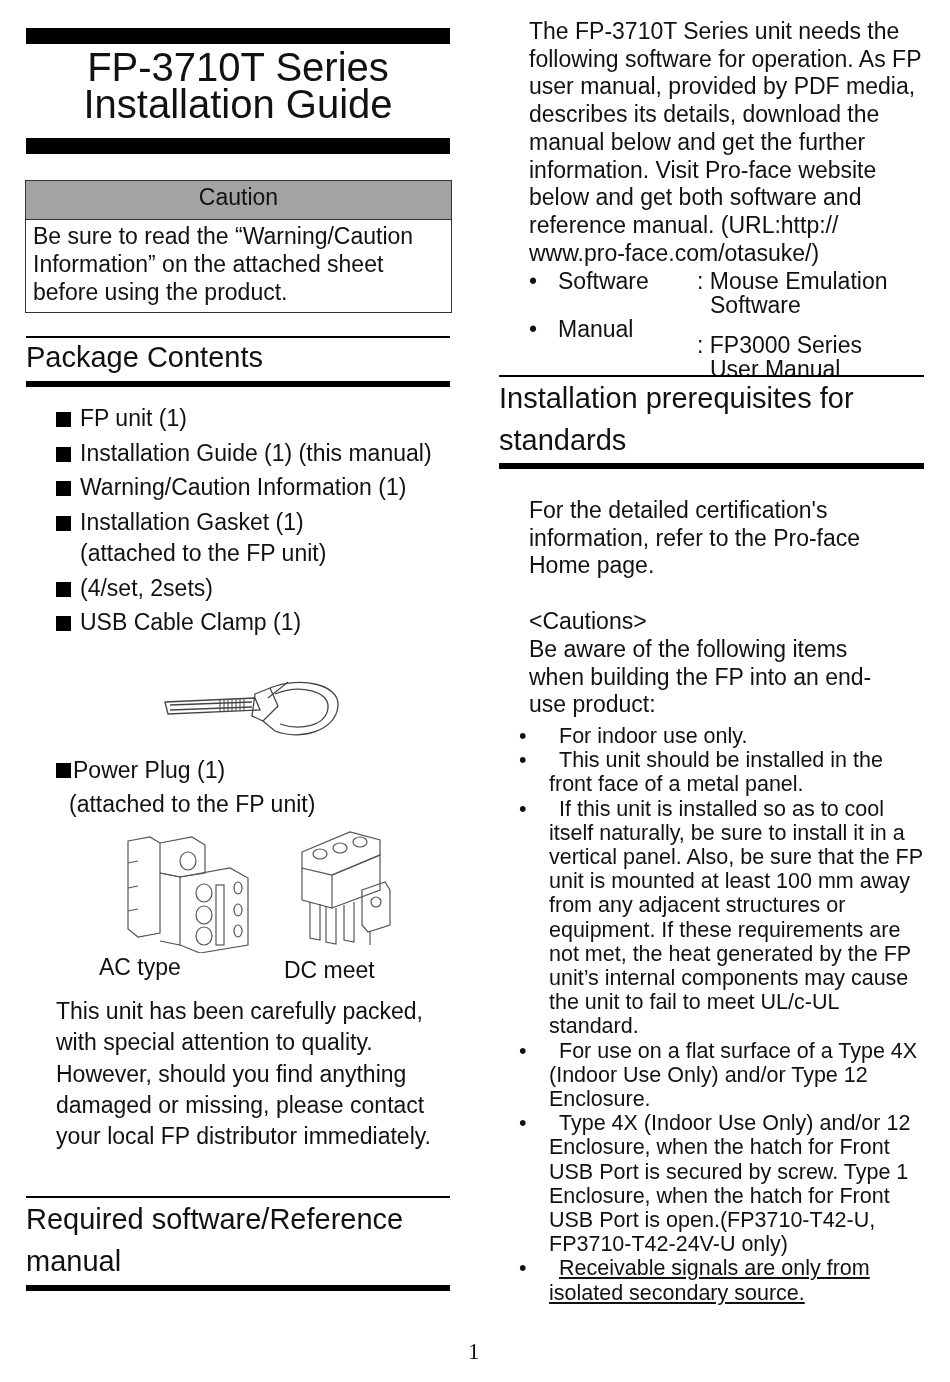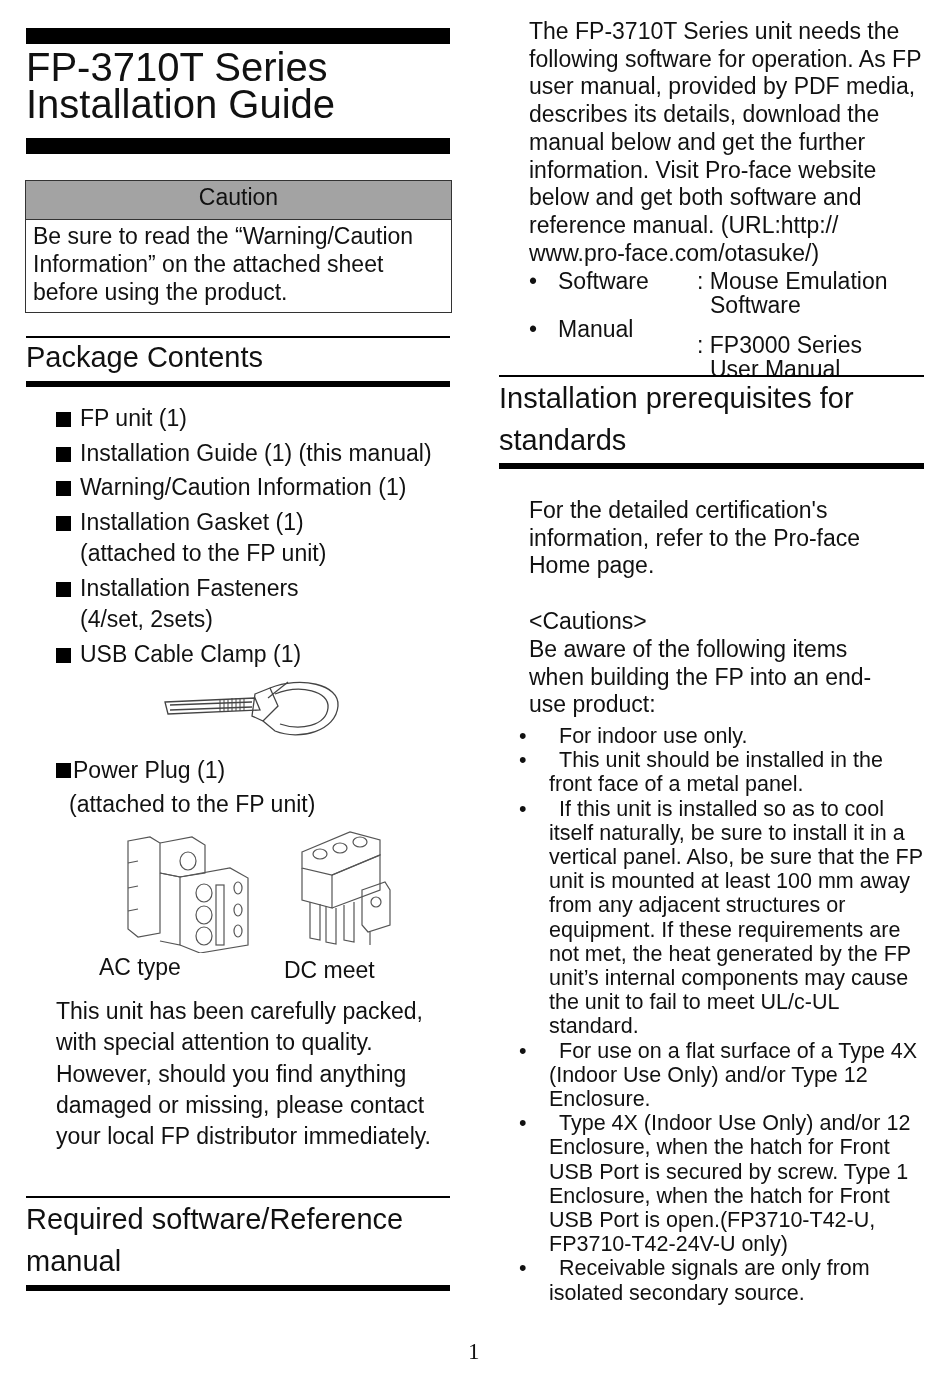--- a/index.html
+++ b/index.html
@@ -1,19 +1,19 @@
 <!DOCTYPE html>
 <html><head>
 <meta charset="utf-8">
 <style>
   html, body { margin: 0; padding: 0; background: #ffffff; }
   body { width: 950px; height: 1382px; position: relative; overflow: hidden; color: #111; font-family: "Liberation Sans", sans-serif; }
   .abs { position: absolute; }
   .bar { position: absolute; background: #000; }
-  .title { position: absolute; left: 26px; width: 424px; text-align: left; font-size: 40px; line-height: 37px; top: 49px; }
+  .title { position: absolute; left: 26px; width: 424px; text-align: center; font-size: 40px; line-height: 37px; top: 49px; }
   .caution-box { position: absolute; left: 25px; top: 180px; width: 427px; height: 133px; border: 1.5px solid #333; box-sizing: border-box; }
   .caution-head { height: 38px; background: #a3a3a3; border-bottom: 1.5px solid #333; text-align: center; font-size: 23px; line-height: 32px; }
   .caution-body { padding: 2px 7px; font-size: 23px; line-height: 28px; }
   .h2 { position: absolute; font-size: 29px; line-height: 42px; }
   .txt { font-size: 23px; }
   .pkg-list { position: absolute; left: 56px; top: 403px; margin: 0; padding: 0; list-style: none; font-size: 23px; line-height: 31.5px; }
   .pkg-list li { position: relative; padding-left: 24px; margin-bottom: 3px; }
   .pkg-list li .sq { position: absolute; left: 0; top: 9px; width: 15px; height: 15px; background: #000; }
   .para { position: absolute; font-size: 23px; line-height: 31.3px; }
   .rpara { position: absolute; left: 529px; width: 400px; font-size: 23px; line-height: 27.7px; }
@@ -47,21 +47,20 @@
   <li><span class="sq"></span><span>FP unit (1)</span></li>
   <li><span class="sq"></span><span>Installation Guide (1) (this manual)</span></li>
   <li><span class="sq"></span><span>Warning/Caution Information (1)</span></li>
   <li>
       <span class="sq"></span>
       <div>Installation Gasket (1)</div>
       <div>(attached to the FP unit)</div>
     </li>
   <li>
       <span class="sq"></span>
-      <div>Installation Fasteners</div>
       <div>(4/set, 2sets)</div>
     </li>
   <li><span class="sq"></span><span>USB Cable Clamp (1)</span></li>
 </ul>
 
 <div class="abs" style="left:160px; top:676px;">
   <svg width="185" height="68" viewBox="0 0 185 68" fill="none" stroke="#444" stroke-width="1.3">
     <path d="M5 26 L95 22 L100 34 L8 38 Z"></path>
     <path d="M10 29 L92 26"></path>
     <path d="M10 34 L92 31"></path>
@@ -155,14 +154,14 @@
 <div class="rpara" style="top:497px; width:370px;">For the detailed certification's information, refer to the Pro-face Home page.</div>
 <div class="rpara" style="top:608px;">&lt;Cautions&gt;</div>
 <div class="rpara" style="top:636px; width:370px;">Be aware of the following items when building the FP into an end-use product:</div>
 
 <ul class="bullets">
   <li><span class="dot">•</span><span class="first">For indoor use only.</span></li>
   <li><span class="dot">•</span><span style="padding-left:10px;">This unit should be installed in the front face of a metal panel.</span></li>
   <li><span class="dot">•</span><span style="padding-left:10px;">If this unit is installed so as to cool itself naturally, be sure to install it in a vertical panel. Also, be sure that the FP unit is mounted at least 100 mm away from any adjacent structures or equipment. If these requirements are not met, the heat generated by the FP unit’s internal components may cause the unit to fail to meet UL/c-UL standard.</span></li>
   <li><span class="dot">•</span><span style="padding-left:10px;">For use on a flat surface of a Type 4X (Indoor Use Only) and/or Type 12 Enclosure.</span></li>
   <li><span class="dot">•</span><span style="padding-left:10px;">Type 4X (Indoor Use Only) and/or 12 Enclosure, when the hatch for Front USB Port is secured by screw. Type 1 Enclosure, when the hatch for Front USB Port is open.(FP3710-T42-U, FP3710-T42-24V-U only)</span></li>
-  <li><span class="dot">•</span><span style="padding-left:10px;">Receivable signals are only from isolated secondary source.</span></li>
+  <li><span class="dot">•</span><span style="padding-left:10px;text-decoration:underline;">Receivable signals are only from isolated secondary source.</span></li>
 </ul>
 
 </body></html>

